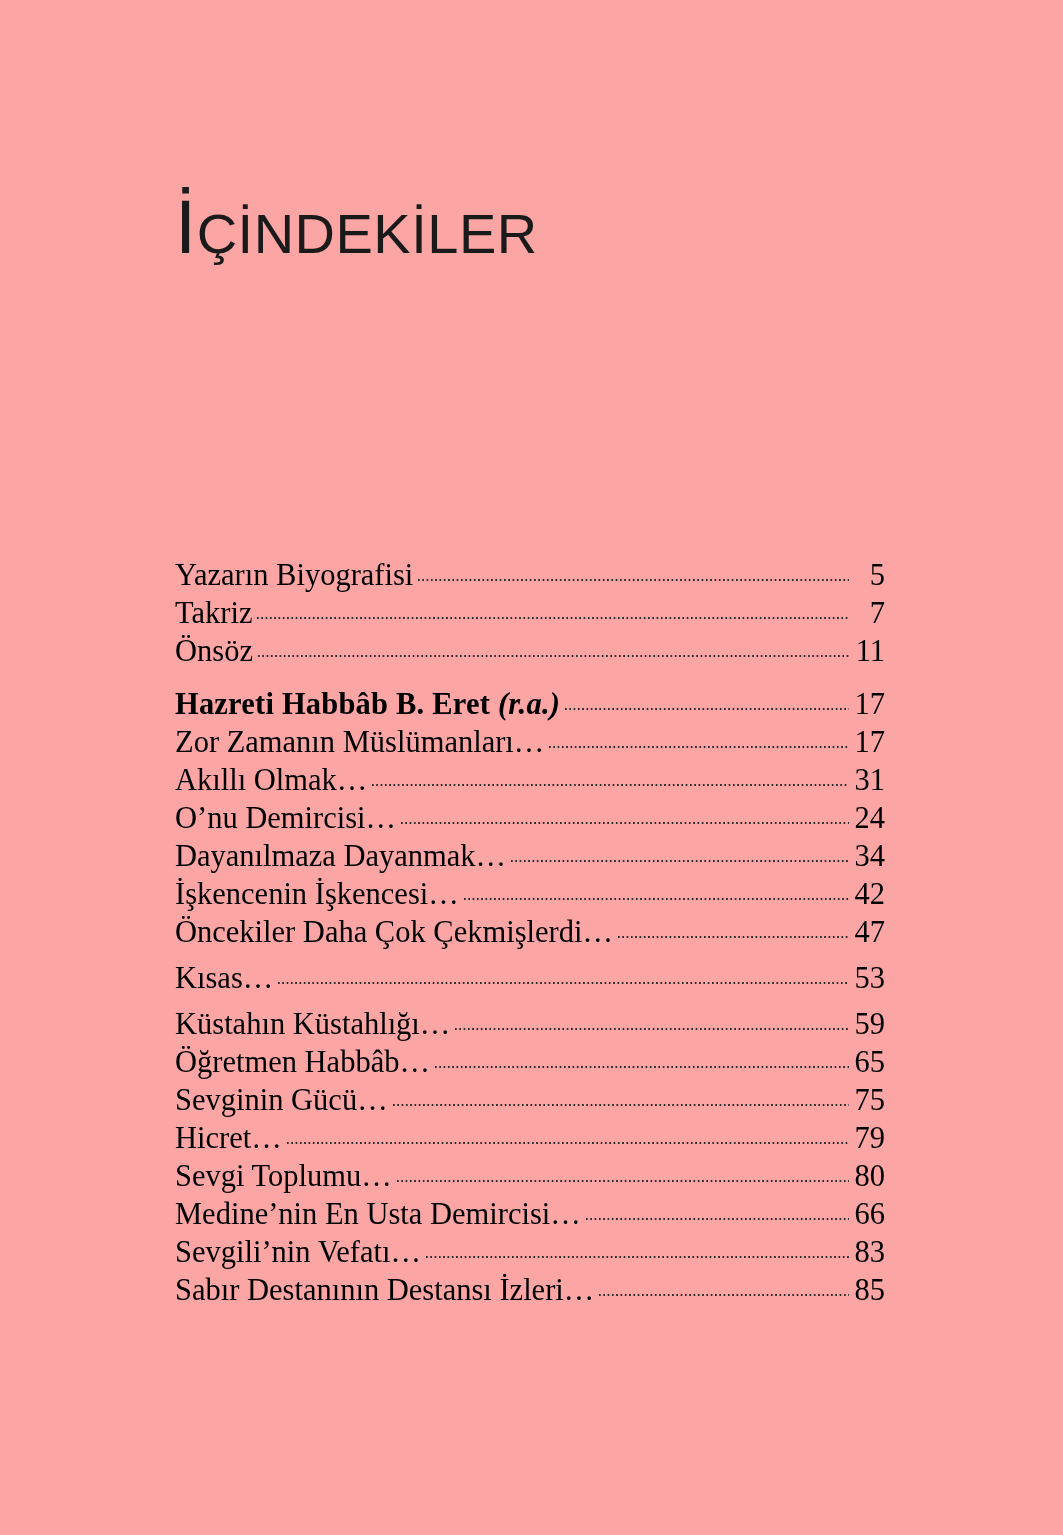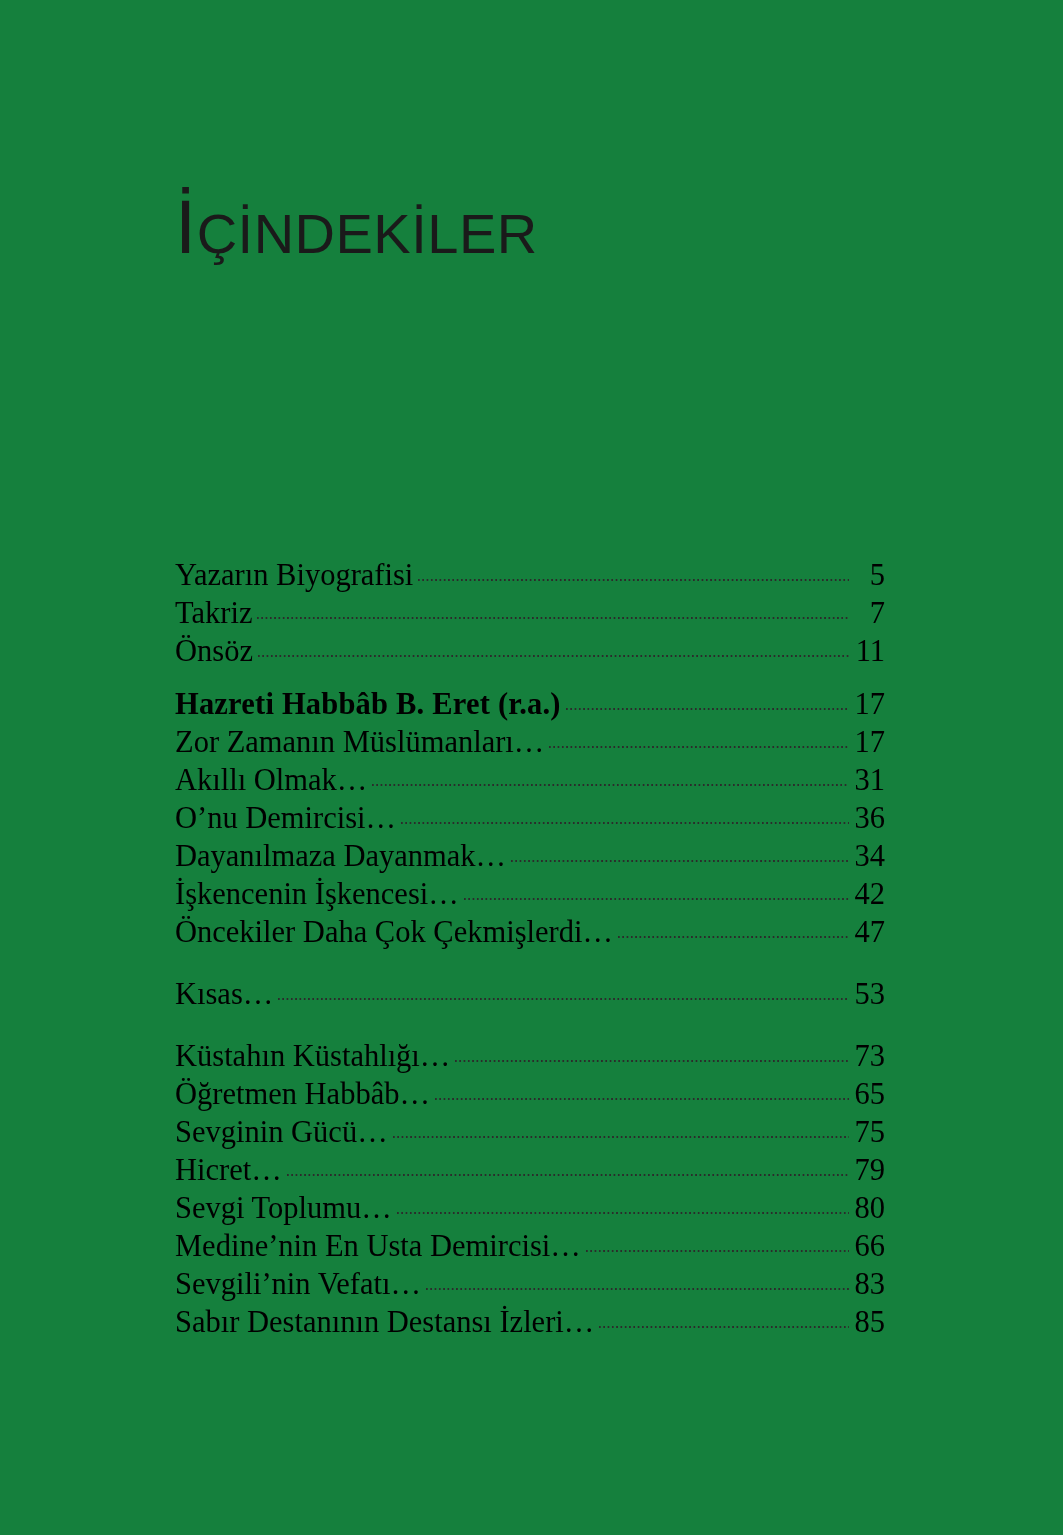--- a/index.html
+++ b/index.html
@@ -12,21 +12,21 @@
     height: 1535px;
     position: relative;
     font-family: "Liberation Serif", serif;
     color: #000000;
     overflow: hidden;
   }
 
   .page {
     position: absolute;
     inset: 0;
-    background: #15803d;
+    background: #fca5a5;
   }
 
   
   .toc-title {
     position: absolute;
     left: 175px;
     top: 168px;
     font-family: "Liberation Sans", sans-serif;
     font-weight: 400;
     color: #1a1a1a;
@@ -57,33 +57,34 @@
     display: flex;
     align-items: flex-end;
     font-size: 30.5px;
     line-height: 38px;
     white-space: nowrap;
   }
   .toc-row.gap-before {
     margin-top: 15px;
   }
   .toc-row.gap-small {
-    margin-top: 24px;
+    margin-top: 8px;
   }
 
   .entry-label {
     flex: 0 0 auto;
     padding-right: 5px;
   }
   .entry-label.bold {
     font-weight: bold;
     letter-spacing: 0.2px;
   }
   .entry-label .ra {
     font-weight: bold;
+    font-style: italic;
   }
 
   .leader {
     flex: 1 1 auto;
     min-width: 8px;
     overflow: hidden;
     position: relative;
     height: 1em;
     align-self: baseline;
   }
@@ -145,21 +146,21 @@
       <span class="entry-page">17</span>
     </div>
     <div class="toc-row">
       <span class="entry-label">Akıllı Olmak…</span>
       <span class="leader"></span>
       <span class="entry-page">31</span>
     </div>
     <div class="toc-row">
       <span class="entry-label">O’nu Demircisi…</span>
       <span class="leader"></span>
-      <span class="entry-page">36</span>
+      <span class="entry-page">24</span>
     </div>
     <div class="toc-row">
       <span class="entry-label">Dayanılmaza Dayanmak…</span>
       <span class="leader"></span>
       <span class="entry-page">34</span>
     </div>
     <div class="toc-row">
       <span class="entry-label">İşkencenin İşkencesi…</span>
       <span class="leader"></span>
       <span class="entry-page">42</span>
@@ -170,21 +171,21 @@
       <span class="entry-page">47</span>
     </div>
     <div class="toc-row gap-small">
       <span class="entry-label">Kısas…</span>
       <span class="leader"></span>
       <span class="entry-page">53</span>
     </div>
     <div class="toc-row gap-small">
       <span class="entry-label">Küstahın Küstahlığı…</span>
       <span class="leader"></span>
-      <span class="entry-page">73</span>
+      <span class="entry-page">59</span>
     </div>
     <div class="toc-row">
       <span class="entry-label">Öğretmen Habbâb…</span>
       <span class="leader"></span>
       <span class="entry-page">65</span>
     </div>
     <div class="toc-row">
       <span class="entry-label">Sevginin Gücü…</span>
       <span class="leader"></span>
       <span class="entry-page">75</span>

